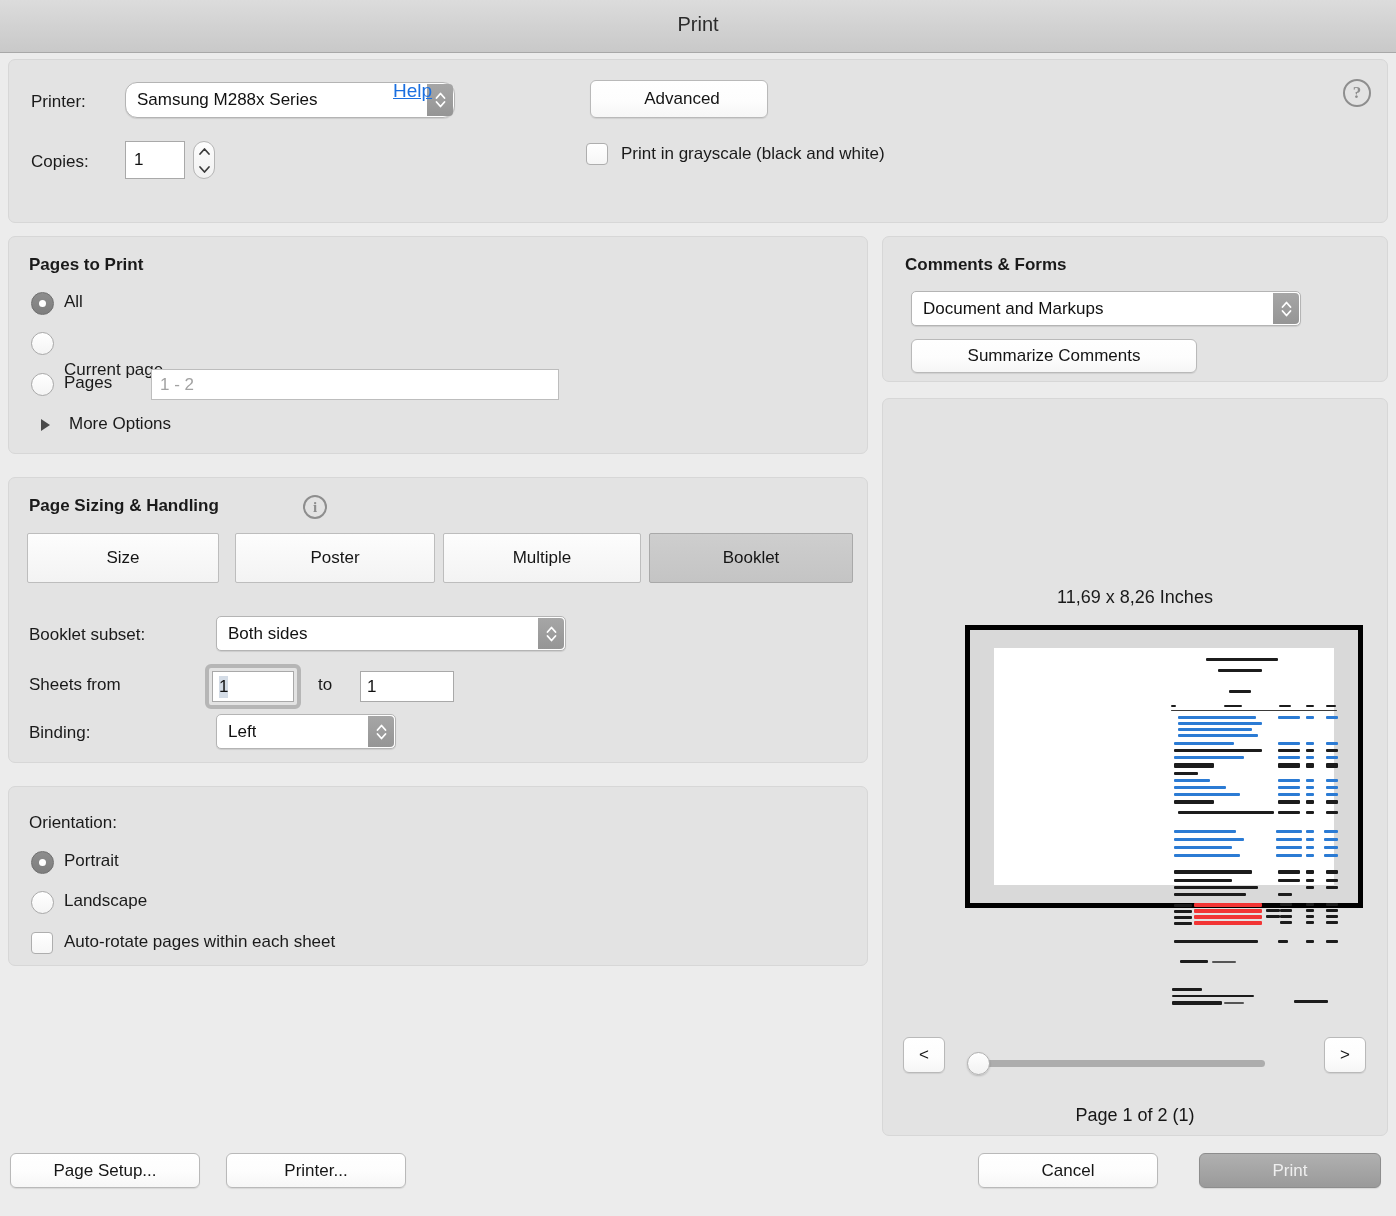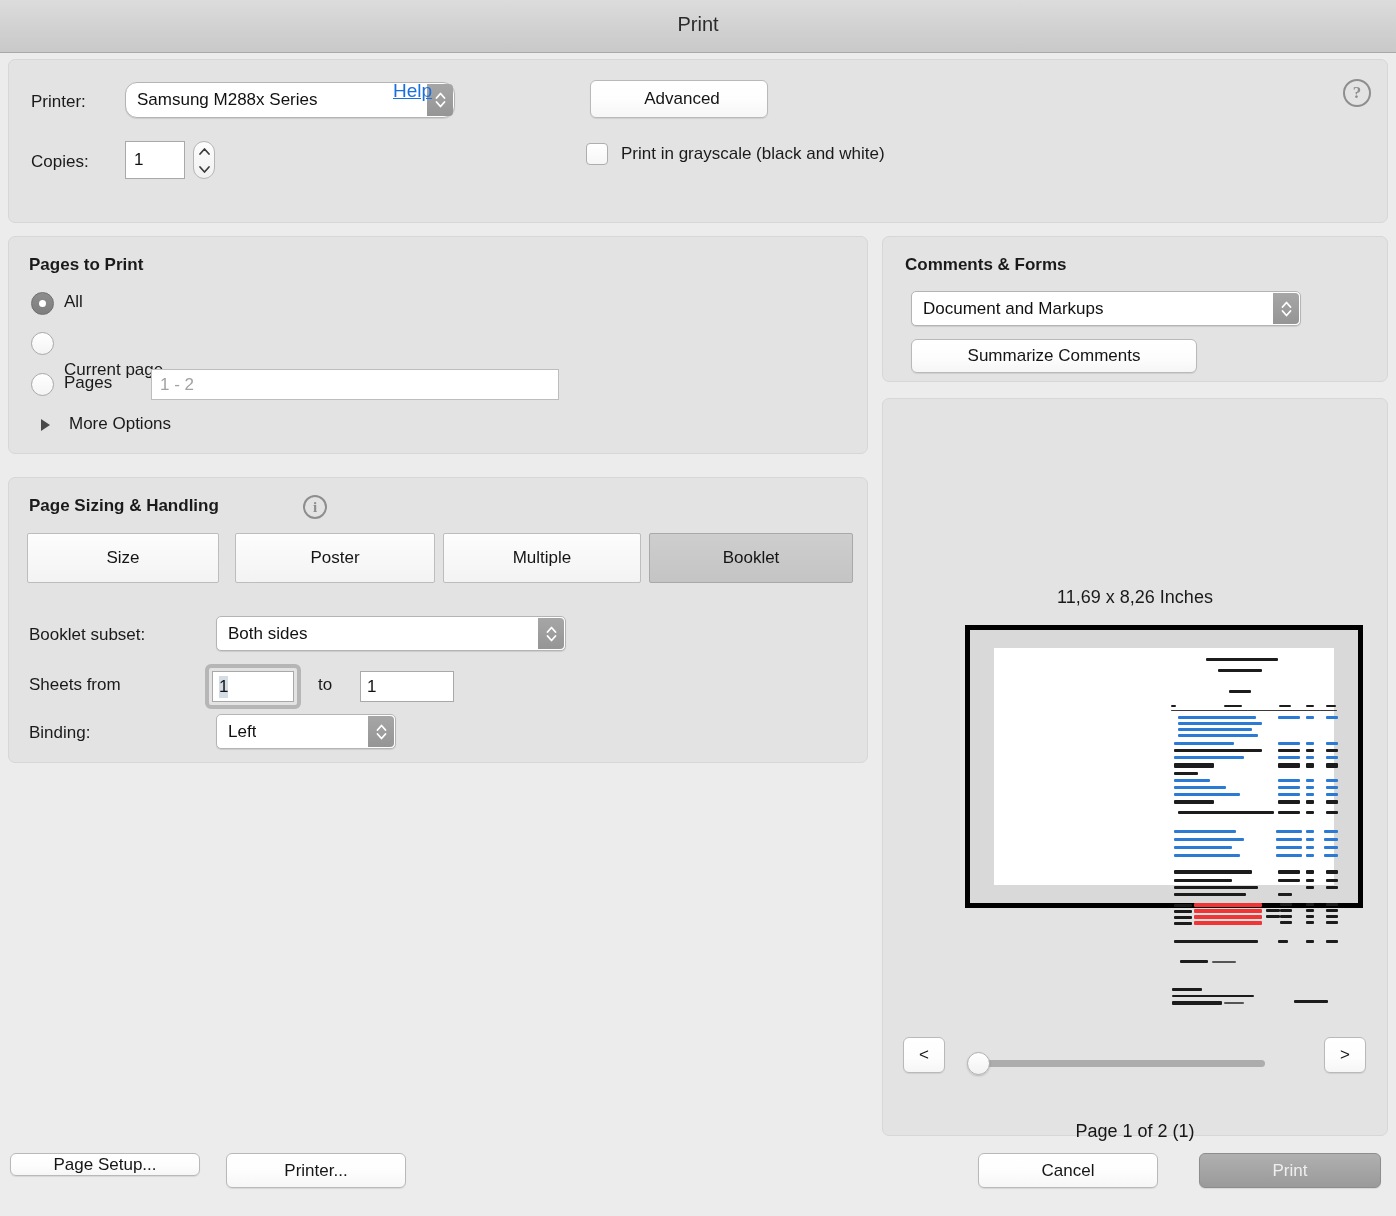--- a/index.html
+++ b/index.html
@@ -383,20 +383,32 @@
       <div class="ptext">Left</div>
       <div class="arrows">
         <svg width="13" height="22" viewBox="0 0 13 22">
           <path d="M2.5 9 L6.5 4.5 L10.5 9" fill="none" stroke="#fff" stroke-width="1.8" stroke-linecap="round" stroke-linejoin="round"></path>
           <path d="M2.5 13 L6.5 17.5 L10.5 13" fill="none" stroke="#fff" stroke-width="1.8" stroke-linecap="round" stroke-linejoin="round"></path>
         </svg>
       </div>
     </div>
   </div>
 
+  <div class="panel" style="left:8px; top:786px; width:860px; height:180px;">
+    <div class="lbl" style="left:20px; top:26px;">Orientation:</div>
+
+    <div class="radio on" style="left:22px; top:64px;"></div>
+    <div class="lbl" style="left:55px; top:64px;">Portrait</div>
+
+    <div class="radio" style="left:22px; top:104px;"></div>
+    <div class="lbl" style="left:55px; top:104px;">Landscape</div>
+
+    <div class="cbox" style="left:22px; top:145px;"></div>
+    <div class="lbl" style="left:55px; top:145px;">Auto-rotate pages within each sheet</div>
+  </div>
 
   <div class="panel" style="left:882px; top:236px; width:506px; height:146px;">
     <div class="panel-title lbl" style="left:22px; top:18px;">Comments &amp; Forms</div>
 
     <div class="popup" style="left:28px; top:54px; width:390px; height:35px;">
       <div class="ptext">Document and Markups</div>
       <div class="arrows">
         <svg width="13" height="22" viewBox="0 0 13 22">
           <path d="M2.5 9 L6.5 4.5 L10.5 9" fill="none" stroke="#fff" stroke-width="1.8" stroke-linecap="round" stroke-linejoin="round"></path>
           <path d="M2.5 13 L6.5 17.5 L10.5 13" fill="none" stroke="#fff" stroke-width="1.8" stroke-linecap="round" stroke-linejoin="round"></path>
@@ -557,21 +569,21 @@
         <div class="doc-line" style="left:230px; top:354px; width:20px; height:1.5px; background:#555;"></div>
         <div class="doc-line" style="left:300px; top:352px; width:34px; height:2.5px; background:#1c1c1c;"></div>
       </div>
     </div>
 
     <div class="btn tiny" style="left:20px; top:638px; width:42px; height:36px;">&lt;</div>
     <div class="slider-track" style="left:92px; top:661px; width:290px;"></div>
     <div class="slider-knob" style="left:84px; top:653px;"></div>
     <div class="btn tiny" style="left:441px; top:638px; width:42px; height:36px;">&gt;</div>
 
-    <div class="page-counter" style="left:0; right:0; top:706px;margin-top:16px;">Page 1 of 2 (1)</div>
-  </div>
-
-  <div class="btn" style="left:10px; top:1153px; width:190px; height:23px;">Page Setup...</div>
+    <div class="page-counter" style="left:0; right:0; top:706px;">Page 1 of 2 (1)</div>
+  </div>
+
+  <div class="btn" style="left:10px; top:1153px; width:190px; height:35px;">Page Setup...</div>
   <div class="btn" style="left:226px; top:1153px; width:180px; height:35px;">Printer...</div>
   <div class="btn" style="left:978px; top:1153px; width:180px; height:35px;">Cancel</div>
   <div class="btn primary-disabled" style="left:1199px; top:1153px; width:182px; height:35px;">Print</div>
 
 </div>
 
 </body></html>

